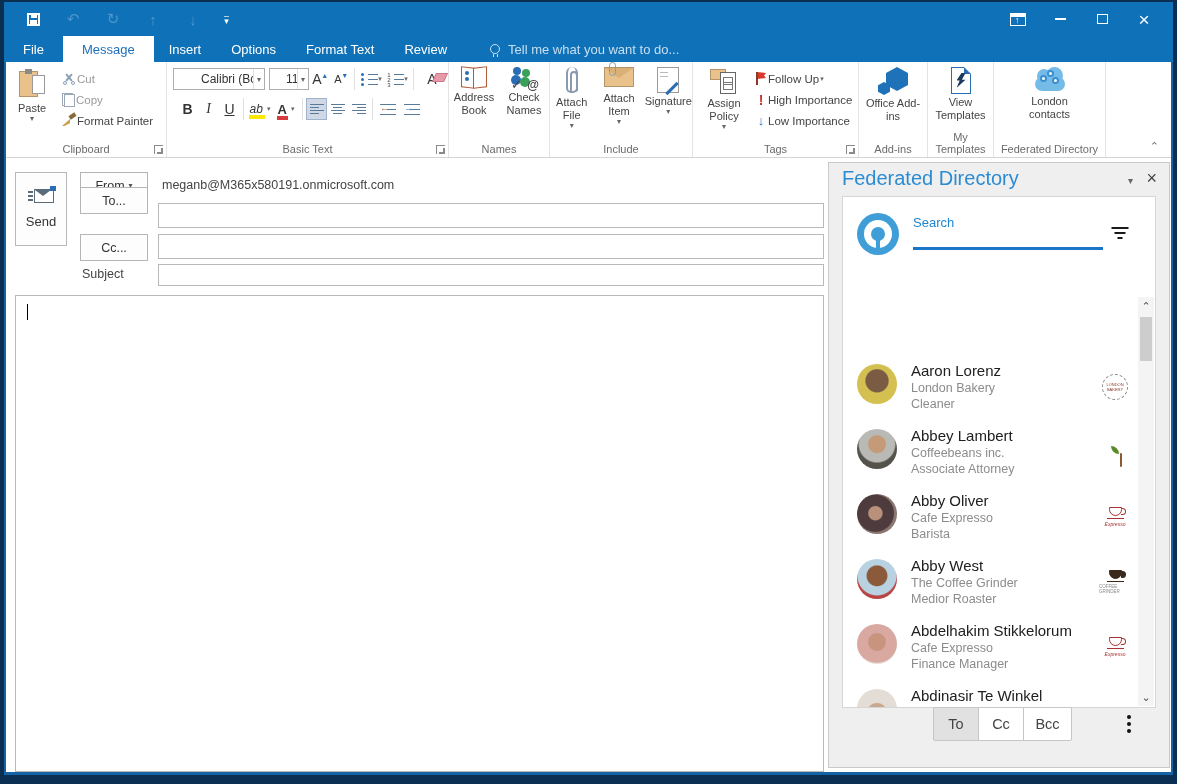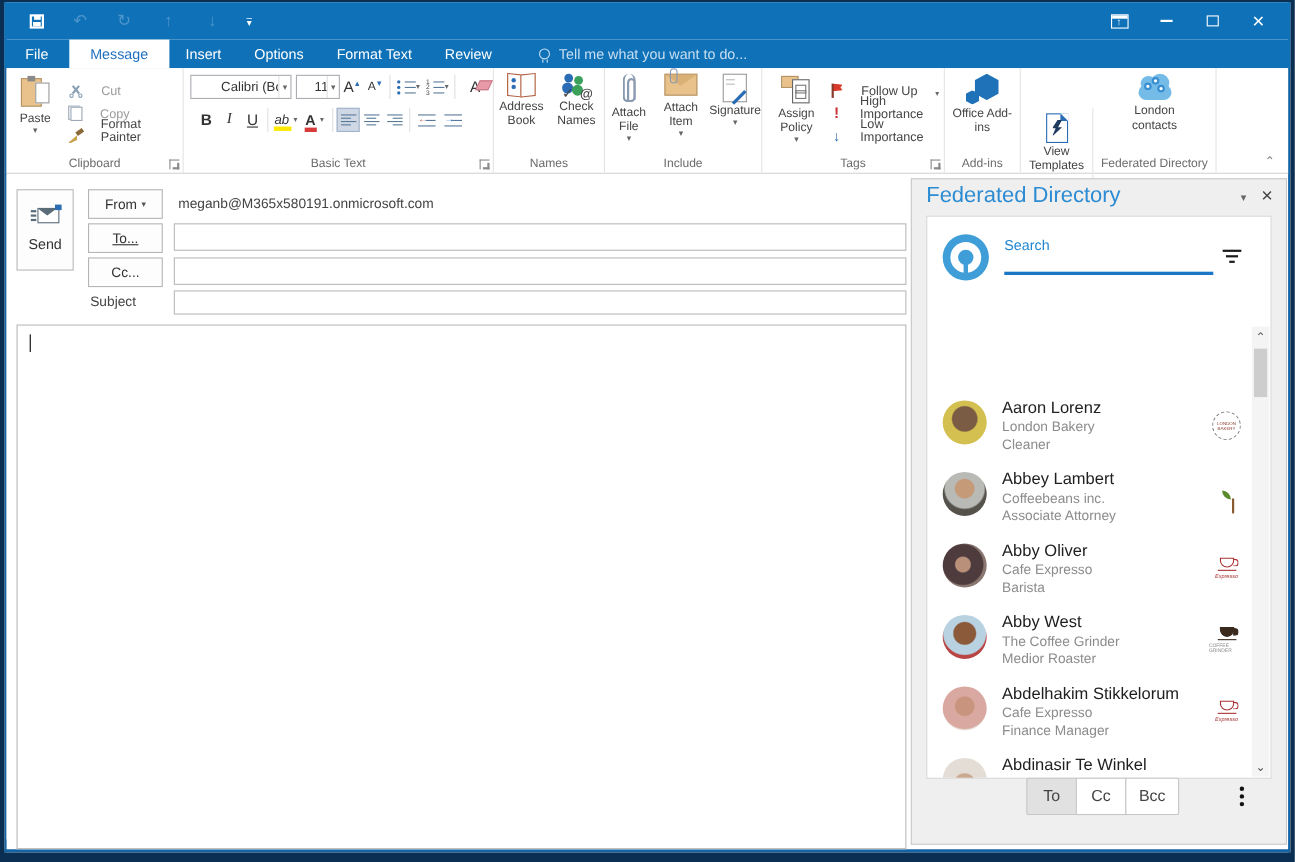--- a/index.html
+++ b/index.html
@@ -38,21 +38,21 @@
   .bulb:after { content:""; position:absolute; left:2px; bottom:-4px; width:3px; height:3px; border-left:1.5px solid #c8dff2; border-right:1.5px solid #c8dff2; }
 
   
   .ribbon { position:absolute; left:2px; right:2px; top:60px; height:96px; background:#fff; border-bottom:1px solid #d4d4d4; display:flex; }
   .rgroup { position:relative; border-right:1px solid #e4e4e4; height:100%; }
   .rgroup-label { position:absolute; bottom:2px; left:0; right:0; text-align:center; font-size:11px; color:#6b6b6b; }
   .dlg-launcher { position:absolute; bottom:3px; right:3px; width:9px; height:9px; border-left:1px solid #8a8a8a; border-top:1px solid #8a8a8a; }
   .dlg-launcher:after { content:""; position:absolute; right:0; bottom:0; width:4px; height:4px; border-right:2px solid #8a8a8a; border-bottom:2px solid #8a8a8a; }
   .bigbtn { display:inline-flex; flex-direction:column; align-items:center; justify-content:flex-start; font-size:11px; color:#444; text-align:center; padding-top:5px; line-height:13px; height:74px; }
   .bigbtn .caret { color:#666; font-size:8px; line-height:8px; }
-  .smallrow { display:flex; align-items:flex-end; gap:16px; font-size:11.5px; color:#9a9a9a; height:21px; }
+  .smallrow { display:flex; align-items:center; gap:1px; font-size:11.5px; color:#9a9a9a; height:21px; }
   .smallrow.en { color:#444; }
 
   
   .paste-icon { width:26px; height:30px; position:relative; margin-bottom:3px; }
   .paste-board { position:absolute; left:0; top:2px; width:19px; height:26px; background:#e8c28a; border:1px solid #b5946a; }
   .paste-clip { position:absolute; left:6px; top:0; width:7px; height:5px; background:#8a8a8a; }
   .paste-page { position:absolute; right:0; top:6px; width:13px; height:19px; background:#fff; border:1px solid #9a9a9a; }
   .scissors { position:relative; width:14px; height:13px; }
   .scissors:before, .scissors:after { content:""; position:absolute; top:1px; left:6px; width:2px; height:9px; background:#8aa0b4; }
   .scissors:before { transform:rotate(40deg); } .scissors:after { transform:rotate(-40deg); }
@@ -472,21 +472,21 @@
       <div class="bigbtn" style="width:60px;">
         <span class="hexes">
             <span class="h1"></span>
             <span class="h2"></span>
           </span>
         <span>Office Add-ins</span>
       </div>
       <div class="rgroup-label">Add-ins</div>
     </div>
 
-    <div class="rgroup" style="width:66px;display:flex;justify-content:center;margin-top:36px;">
+    <div class="rgroup" style="width:66px;display:flex;justify-content:center;">
       <div class="bigbtn" style="width:62px;">
         <span class="tpl-ic"></span>
         <span>View Templates</span>
       </div>
       <div class="rgroup-label">My Templates</div>
     </div>
 
     <div class="rgroup" style="width:112px;display:flex;justify-content:center;">
       <div class="bigbtn" style="width:70px;">
         <span class="cloud-ic">
@@ -516,21 +516,21 @@
           <span class="e"></span>
           <span class="sq"></span>
         </span>
       <span>Send</span>
     </div>
     <div class="addr-btn" style="top:13px;">
       <span>From</span>
         <span class="caret">▾</span>
     </div>
     <div class="from-value">meganb@M365x580191.onmicrosoft.com</div>
-    <div class="addr-btn" style="top:44px;text-decoration:underline;">
+    <div class="addr-btn" style="top:28px;">
       <span>To...</span>
     </div>
     <div class="field" style="top:44px;"></div>
     <div class="addr-btn" style="top:75px;">
       <span>Cc...</span>
     </div>
     <div class="field" style="top:75px;"></div>
     <div class="subject-label">Subject</div>
     <div class="field" style="top:105px;height:22px;"></div>
     <div class="body-box">

